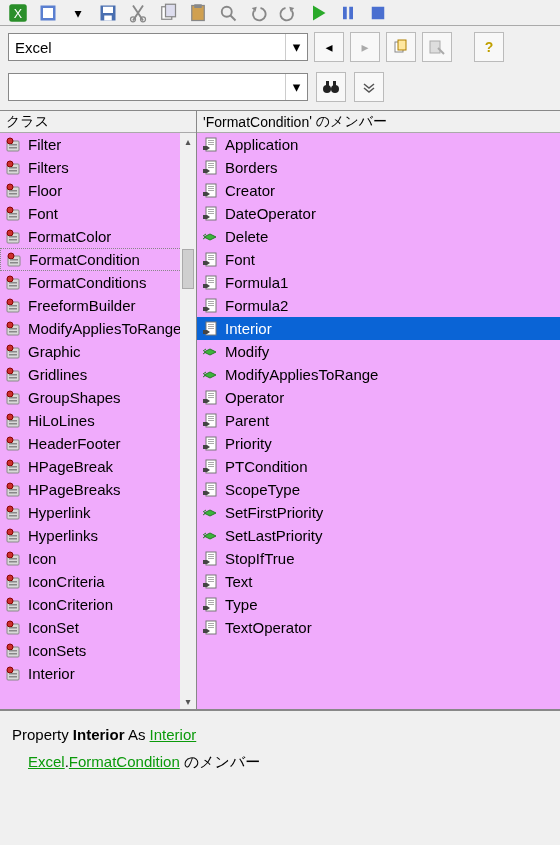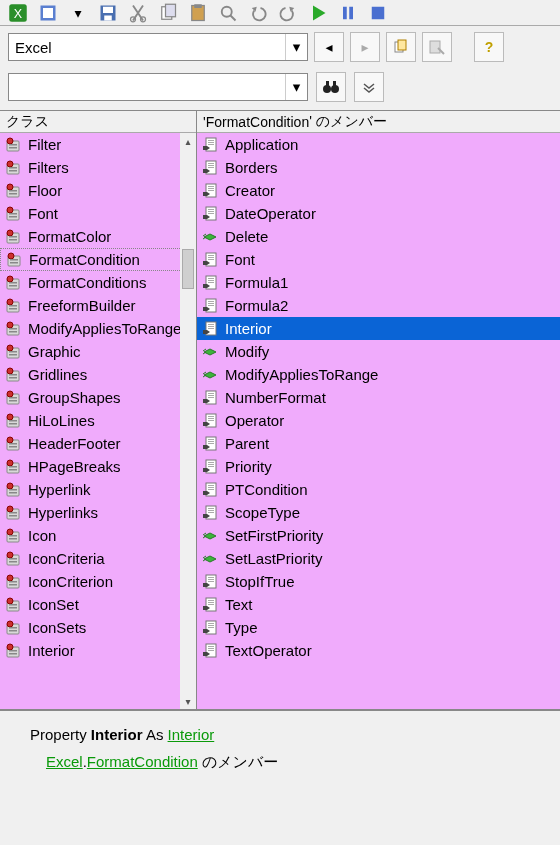--- a/index.html
+++ b/index.html
@@ -180,21 +180,21 @@
     position: absolute; left: 2px; width: 12px;
     top: 100px; height: 40px;
     background: #cfcfcf;
     border: 1px solid #aaa;
   }
   
   
   .details {
     border-top: 1px solid #888;
     background: #f0f0f0;
-    padding: 10px 30px;
+    padding: 10px 12px;
     font-size: 15px;
     line-height: 1.8;
   }
   .details a { color: #0a9a0a; text-decoration: underline; }
   .details .bold { font-weight: bold; }
   .details .indent { padding-left: 16px; }
   
   
   .class-icon svg { width: 18px; height: 18px; }
   .prop-icon svg { width: 18px; height: 18px; }
@@ -491,20 +491,31 @@
           </div>
           <div class="list-item">
             <span class="icon class-icon">
               <svg viewBox="0 0 18 18">
                 <rect x="3" y="5" width="12" height="10" rx="1" fill="#d8d8d8" stroke="#888"></rect>
                 <circle cx="6" cy="5" r="3" fill="#cc3030" stroke="#800"></circle>
                 <rect x="5" y="8" width="8" height="1.5" fill="#888"></rect>
                 <rect x="5" y="11" width="8" height="1.5" fill="#888"></rect>
               </svg>
             </span>
+            <span>HPageBreak</span>
+          </div>
+          <div class="list-item">
+            <span class="icon class-icon">
+              <svg viewBox="0 0 18 18">
+                <rect x="3" y="5" width="12" height="10" rx="1" fill="#d8d8d8" stroke="#888"></rect>
+                <circle cx="6" cy="5" r="3" fill="#cc3030" stroke="#800"></circle>
+                <rect x="5" y="8" width="8" height="1.5" fill="#888"></rect>
+                <rect x="5" y="11" width="8" height="1.5" fill="#888"></rect>
+              </svg>
+            </span>
             <span>HPageBreaks</span>
           </div>
           <div class="list-item">
             <span class="icon class-icon">
               <svg viewBox="0 0 18 18">
                 <rect x="3" y="5" width="12" height="10" rx="1" fill="#d8d8d8" stroke="#888"></rect>
                 <circle cx="6" cy="5" r="3" fill="#cc3030" stroke="#800"></circle>
                 <rect x="5" y="8" width="8" height="1.5" fill="#888"></rect>
                 <rect x="5" y="11" width="8" height="1.5" fill="#888"></rect>
               </svg>
@@ -733,33 +744,20 @@
           </div>
           <div class="list-item">
             <span class="icon method-icon">
               <svg viewBox="0 0 18 18">
                 <path d="M3 9 L9 6 L15 9 L9 12 Z" fill="#3cb43c" stroke="#2a7a2a"></path>
                 <path d="M2 8 L5 6" stroke="#2a7a2a" stroke-width="1"></path>
                 <path d="M2 11 L5 9" stroke="#2a7a2a" stroke-width="1"></path>
               </svg>
             </span>
             <span>ModifyAppliesToRange</span>
-          </div>
-          <div class="list-item">
-            <span class="icon prop-icon">
-              <svg viewBox="0 0 18 18">
-                <rect x="5" y="2" width="10" height="13" fill="#fff" stroke="#777"></rect>
-                <rect x="7" y="4" width="6" height="1" fill="#aaa"></rect>
-                <rect x="7" y="6" width="6" height="1" fill="#aaa"></rect>
-                <rect x="7" y="8" width="6" height="1" fill="#aaa"></rect>
-                <path d="M2 10 L6 10 L6 14 L2 14 Z" fill="#444"></path>
-                <path d="M6 10 L9 12 L6 14 Z" fill="#444"></path>
-              </svg>
-            </span>
-            <span>NumberFormat</span>
           </div>
           <div class="list-item">
             <span class="icon prop-icon">
               <svg viewBox="0 0 18 18">
                 <rect x="5" y="2" width="10" height="13" fill="#fff" stroke="#777"></rect>
                 <rect x="7" y="4" width="6" height="1" fill="#aaa"></rect>
                 <rect x="7" y="6" width="6" height="1" fill="#aaa"></rect>
                 <rect x="7" y="8" width="6" height="1" fill="#aaa"></rect>
                 <path d="M2 10 L6 10 L6 14 L2 14 Z" fill="#444"></path>
                 <path d="M6 10 L9 12 L6 14 Z" fill="#444"></path>

